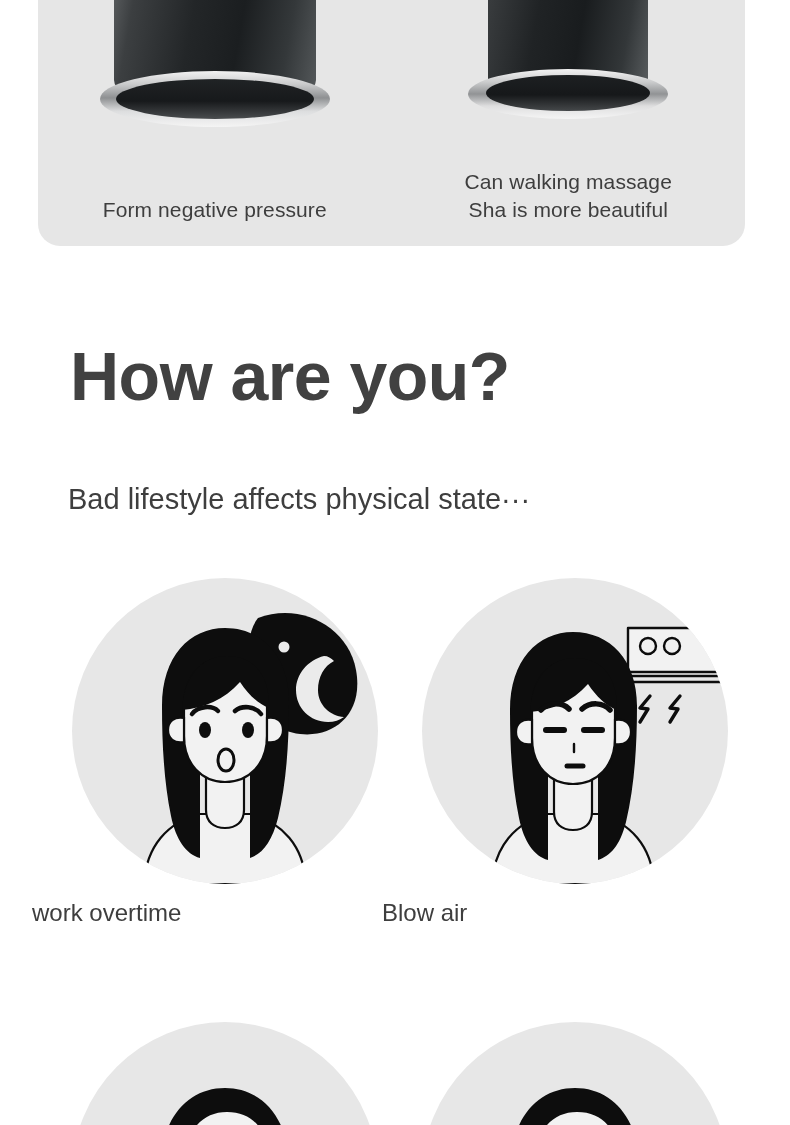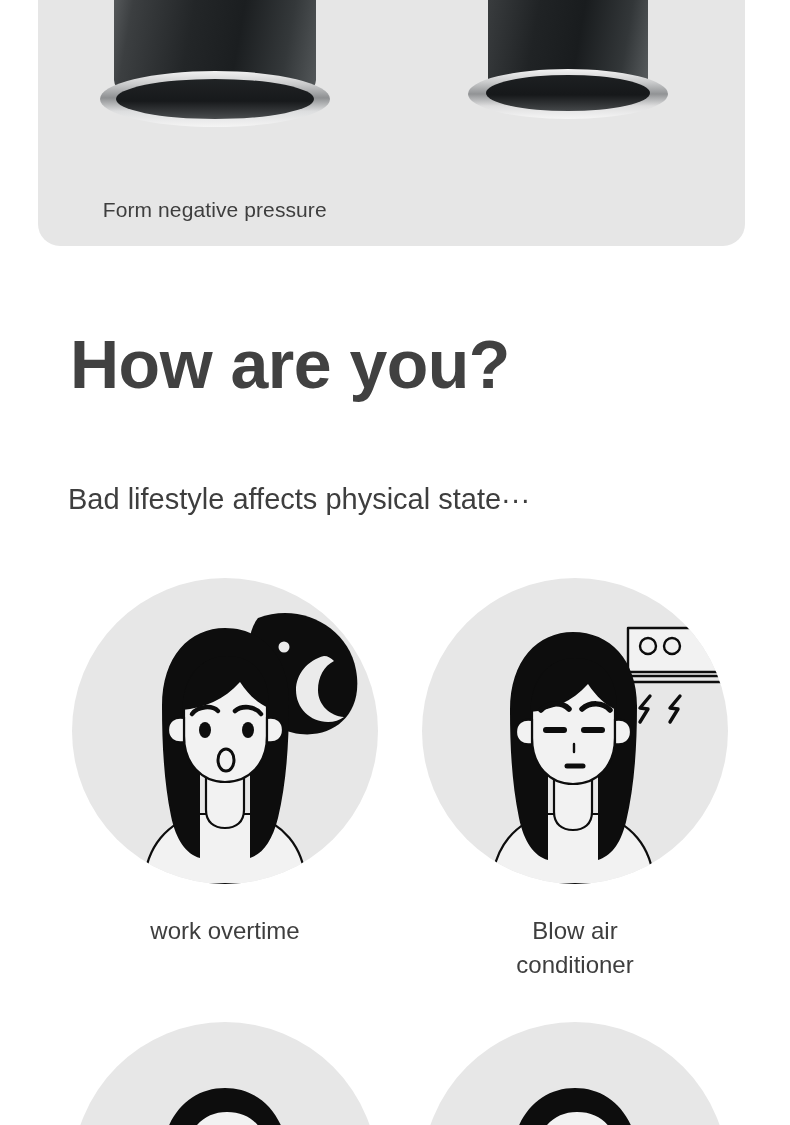--- a/index.html
+++ b/index.html
@@ -72,21 +72,21 @@
 
   .feature-caption{
     position:relative; z-index:3;
     text-align:center; color:#3e3e3e;
     font-size:21px; line-height:28px; letter-spacing:.1px;
   }
   .feature-caption div{ white-space:nowrap; }
 
   
   .headline{
-    position:absolute; left:70px; top:324px;
+    position:absolute; left:70px; top:336px;
     font-size:68px; line-height:80px;
     font-weight:700; color:#414141;
     letter-spacing:-.5px;
   }
   .subhead{
     position:absolute; left:68px; top:466px;
     font-size:29px; line-height:38px;
     color:#3e3e3e; font-weight:400;margin-top:14px;
   }
 
@@ -103,22 +103,22 @@
 
   .circle-bg{
     position:absolute; left:0; top:0; width:306px; height:306px;
     border-radius:50%;
     background:#e7e7e7;
     overflow:hidden;
   }
   .circle-bg svg{ position:absolute; left:0; top:0; width:306px; height:306px; }
 
   .circle-caption{
-    position:absolute; left:-40px; width:386px; top:336px;
-    text-align:center; color:#3e3e3e;
+    position:absolute; left:-40px; width:386px; top:318px;
+    color:#3e3e3e;
     font-size:24px; line-height:34px;
   }
 </style>
 </head>
 <body>
 
 <div class="page">
 
   <div class="feature-card">
     <div class="feature-grid">
@@ -141,20 +141,22 @@
       <div class="feature-col">
         <div class="prod-wrap">
           <div class="cupB">
             <div class="body"></div>
 
             <div class="base"></div>
             <div class="base-in"></div>
           </div>
         </div>
         <div class="feature-caption">
+          <div>Can walking massage</div>
+          <div>Sha is more beautiful</div>
         </div>
       </div>
 
     </div>
   </div>
 
   <div class="headline">How are you?</div>
   <div class="subhead">Bad lifestyle affects physical state···</div>
 
   <div class="circle-row row1">
@@ -235,21 +237,20 @@
           <path d="M124 152 L142 152" stroke="#0d0d0d" stroke-width="6" stroke-linecap="round"></path>
           <path d="M162 152 L180 152" stroke="#0d0d0d" stroke-width="6" stroke-linecap="round"></path>
 
           <path d="M152 166 L152 174" stroke="#0d0d0d" stroke-width="2.4" stroke-linecap="round"></path>
 
           <path d="M145 188 L161 188" stroke="#0d0d0d" stroke-width="5" stroke-linecap="round"></path>
         </svg>
       </div>
       <div class="circle-caption">
         <div>Blow air</div>
-        <div>conditioner</div>
       </div>
     </div>
 
   </div>
 
   <div class="circle-row row2">
 
     <div class="circle-cell cell-left">
       <div class="circle-bg">
         <svg viewBox="0 0 306 306" xmlns="http://www.w3.org/2000/svg">

